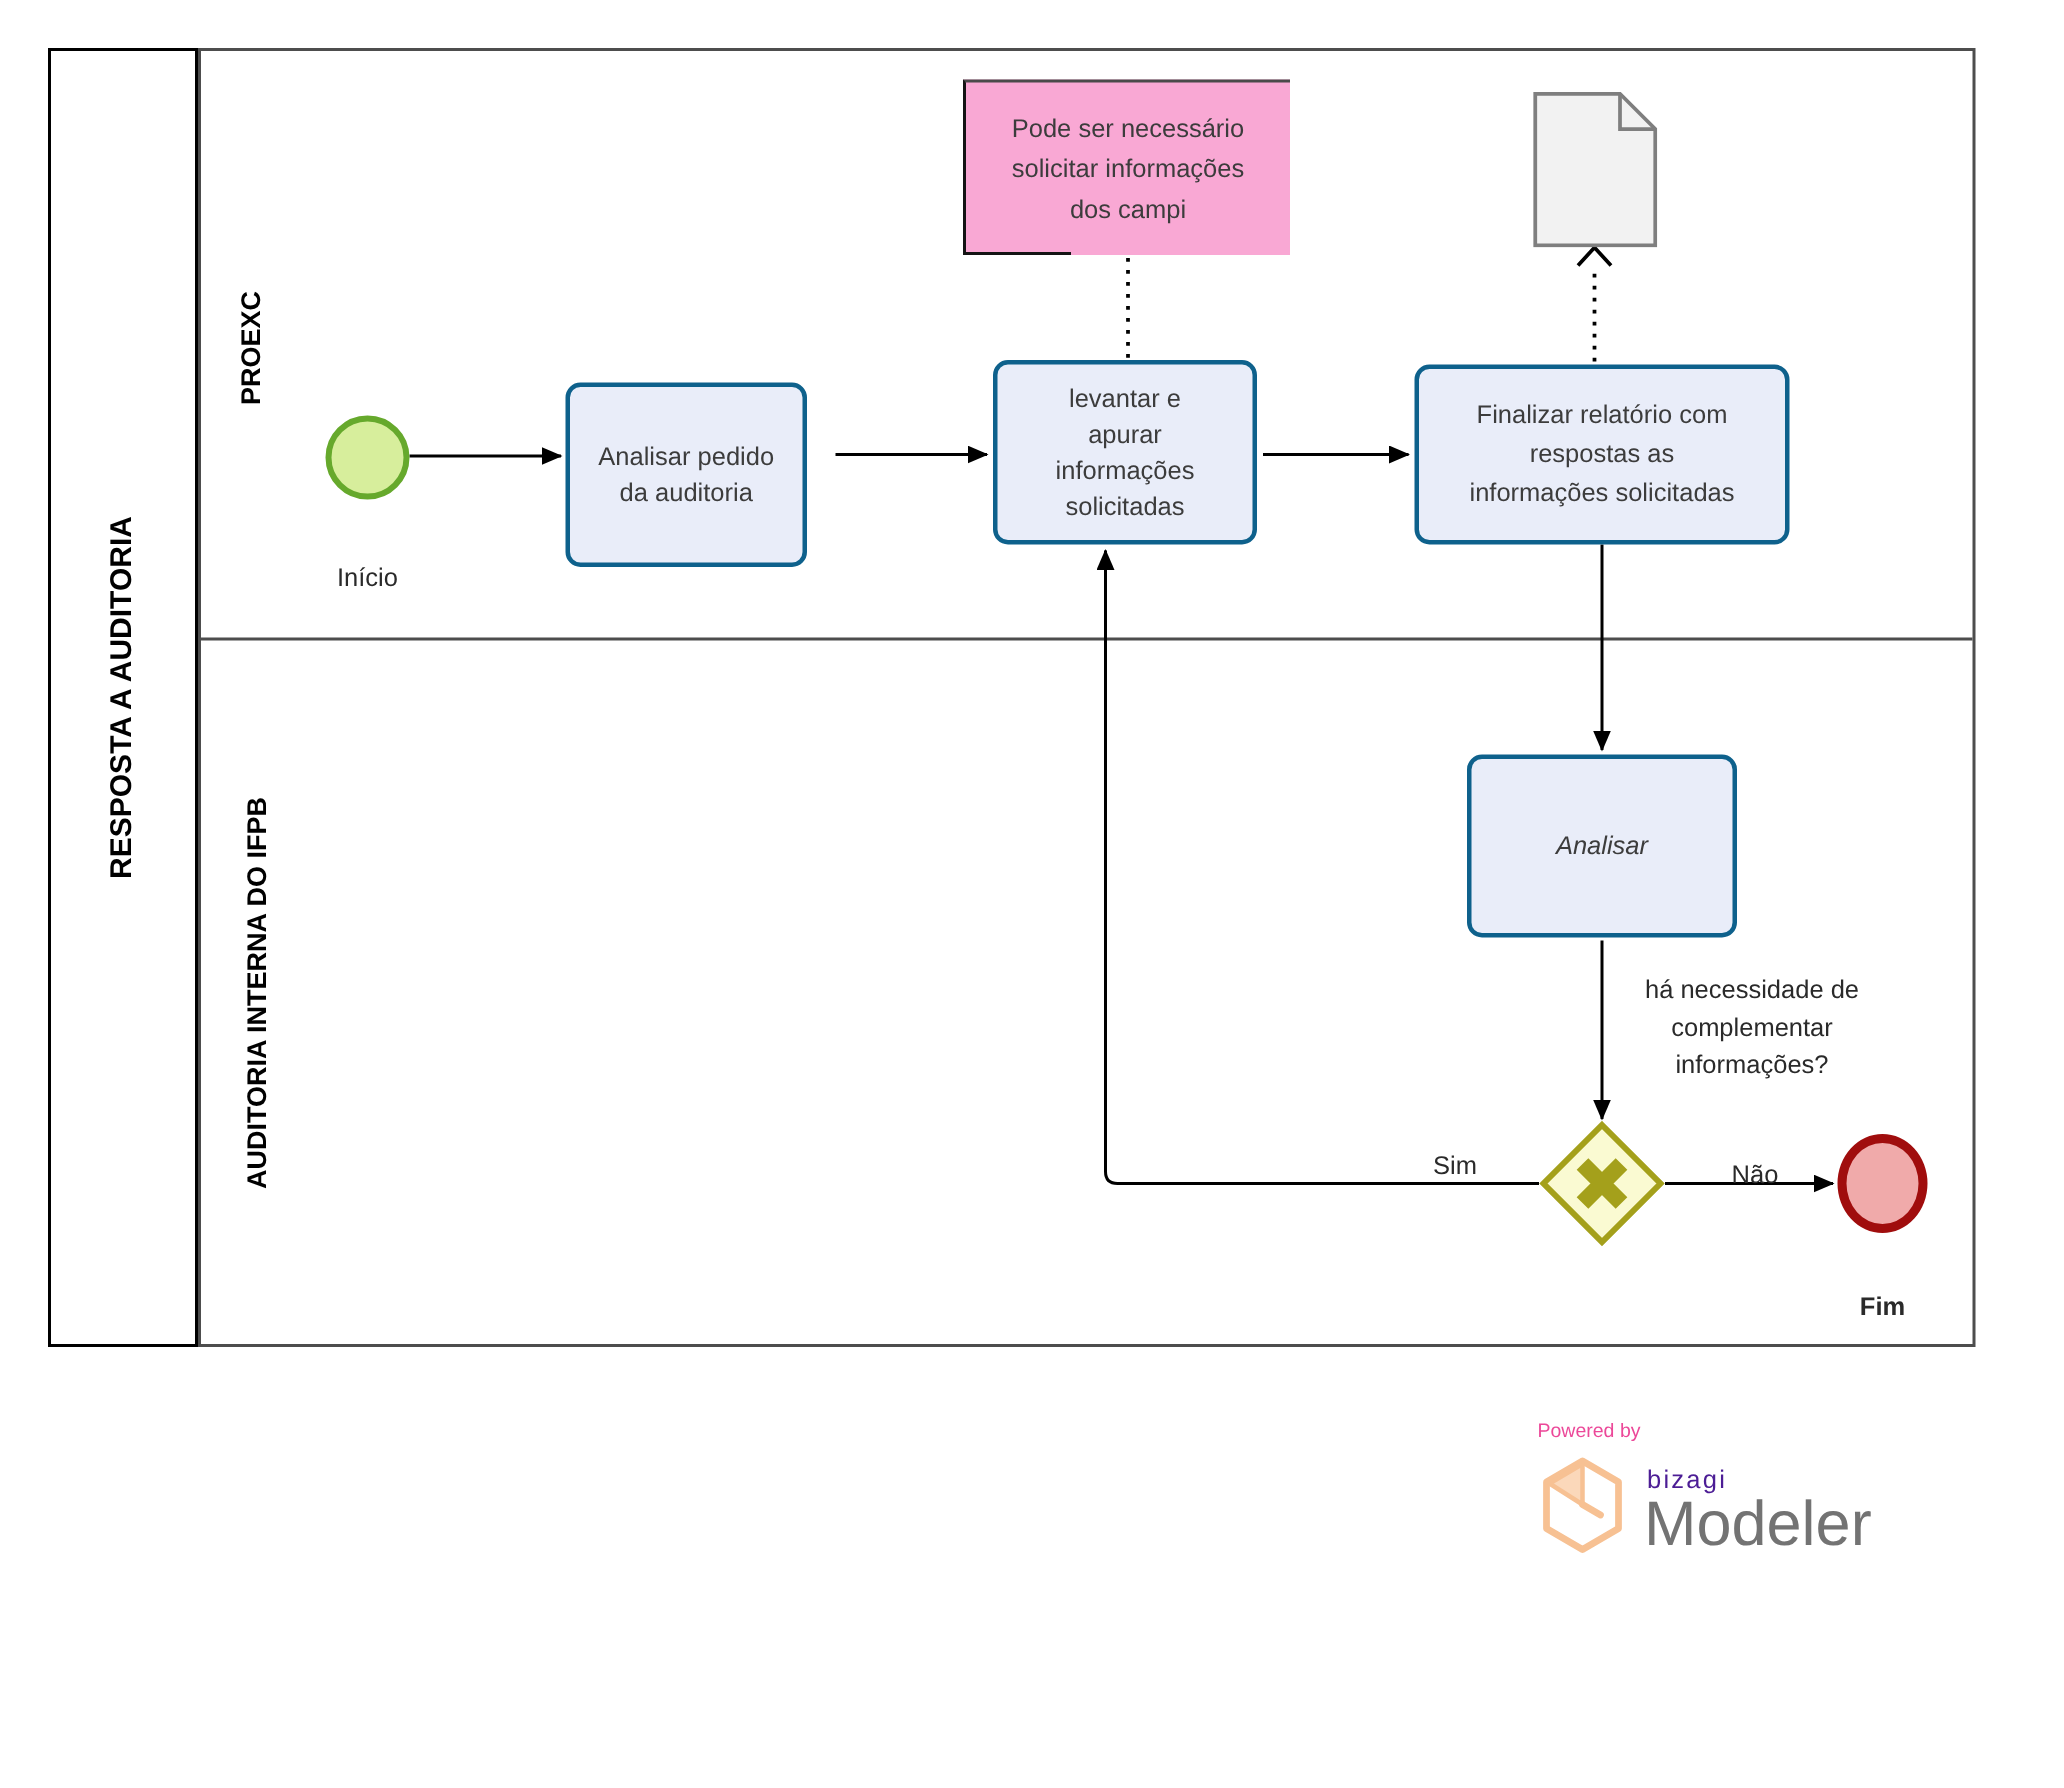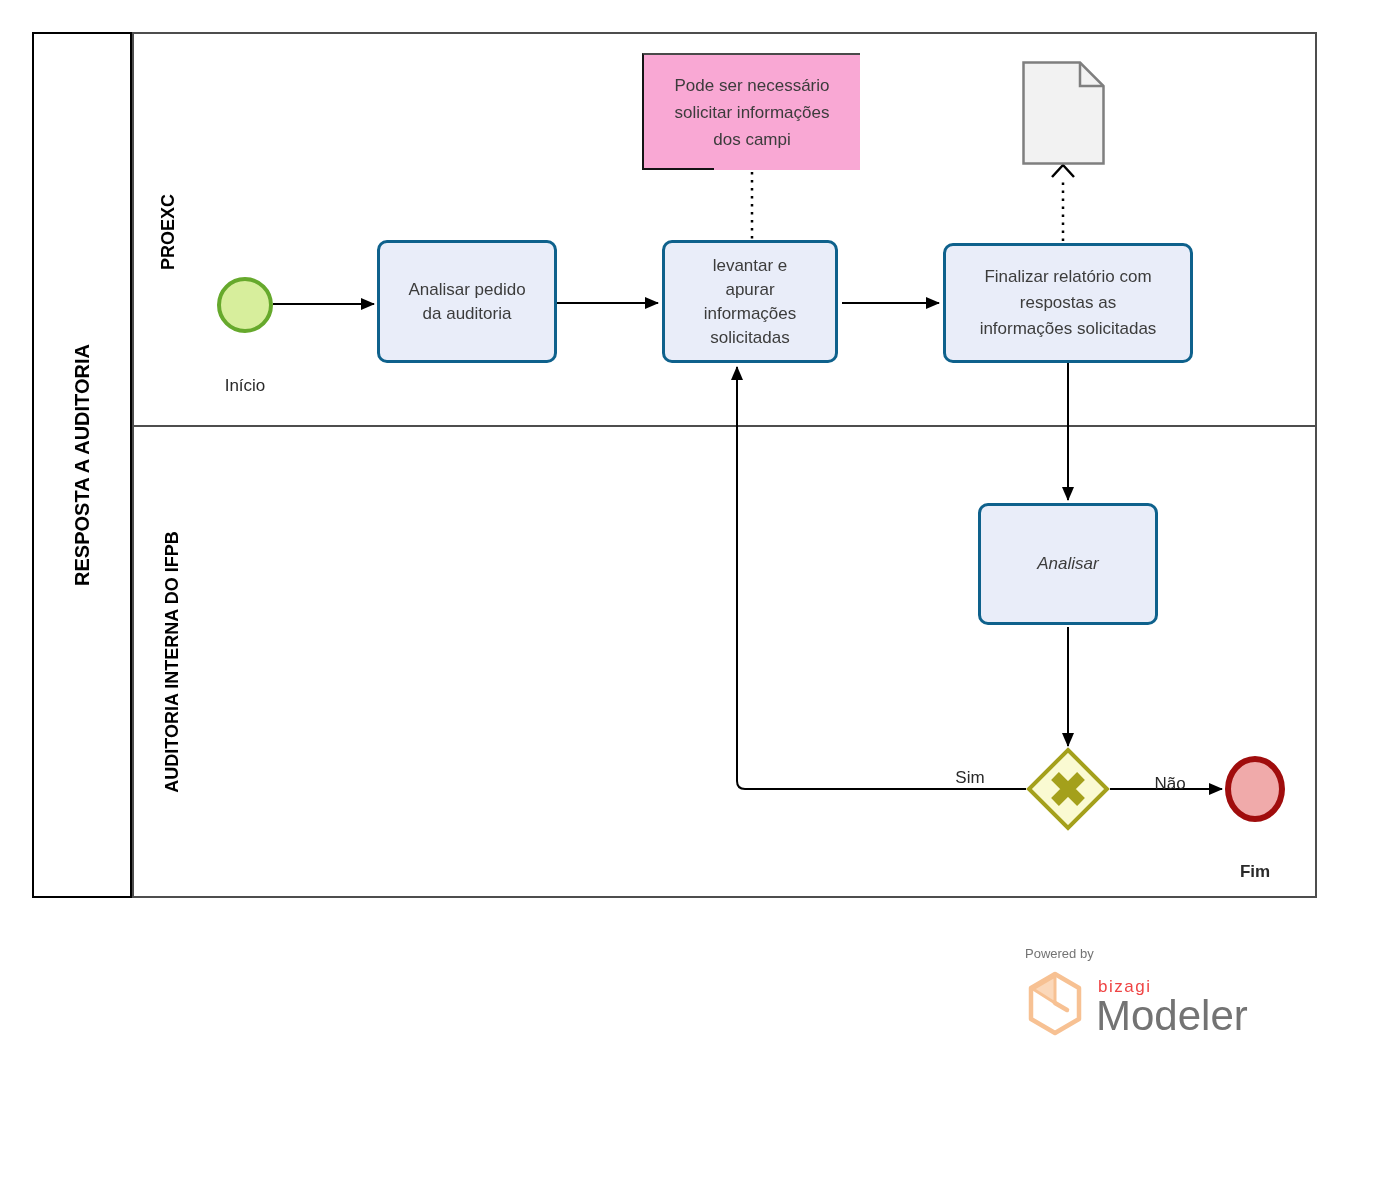--- a/index.html
+++ b/index.html
@@ -41,21 +41,21 @@
   .open-arrow { stroke:#000; stroke-width:2.5; fill:none; }
 
   
   .task {
     position:absolute; z-index:10;
     background:#E9EDF9; border:3px solid #0E618C; border-radius:10px;
     display:flex; align-items:center; justify-content:center;
     text-align:center; font-size:17px; line-height:24px; color:#3C3C3C;
     white-space:pre-line; padding:4px;
   }
-  .task.t1 { left:377px; top:240px; width:180px; height:123px;text-align:center; }
+  .task.t1 { left:377px; top:255px; width:161px; height:123px;text-align:center; }
   .task.t2 { left:662px; top:240px; width:176px; height:123px; }
   .task.t3 { left:943px; top:243px; width:250px; height:120px; line-height:26px; }
   .task.t4 { left:978px; top:503px; width:180px; height:122px;font-style:italic; }
 
   .event-start {
     position:absolute; z-index:10; left:217px; top:277px; width:56px; height:56px;
     border-radius:50%; background:#D7EE9C; border:4px solid #66A92C;
   }
   .event-end {
     position:absolute; z-index:10; left:1225px; top:756px; width:60px; height:66px;
@@ -83,25 +83,25 @@
     margin-top:12px;
   }
   .lbl-inicio { left:245px; top:373px; }
   .lbl-fim { left:1255px; top:859px;font-weight:bold; }
   .lbl-sim { left:970px; top:765px; }
   .lbl-nao { left:1170px; top:771px; }
   .lbl-question { left:1168px; top:673px; }
 
   
   .powered-by {
-    position:absolute; left:1025px; top:946px; font-size:13px; color:#737373;
+    position:absolute; left:1025px; top:946px; font-size:13px; color:#ec4899;
   }
   .bizagi-icon-svg { position:absolute; left:1027px; top:971px; }
   .bizagi-word {
-    position:absolute; left:1098px; top:977px; font-size:17px; color:#ef4444;
+    position:absolute; left:1098px; top:977px; font-size:17px; color:#4c1d95;
     letter-spacing:1.5px;
   }
   .modeler-word {
     position:absolute; left:1096px; top:992px; font-size:42px; color:#737373;
   }
 </style>
 </head>
 <body>
 
 <div class="canvas">
@@ -155,20 +155,23 @@
 
   <svg class="dataobject-svg" width="83" height="104" viewBox="0 0 83 104">
     <path d="M1.5 1.5 H58 L81.5 25 V102.5 H1.5 Z" fill="#F2F2F2" stroke="#7F7F7F" stroke-width="2.5"></path>
     <path d="M58 1.5 V25 H81.5" fill="none" stroke="#7F7F7F" stroke-width="2.5"></path>
   </svg>
 
   <svg class="gateway-svg" width="84" height="84" viewBox="0 0 84 84">
     <polygon points="42,3 81,42 42,81 3,42" fill="#FAFAD2" stroke="#A4A01B" stroke-width="4"></polygon>
     <path d="M29 29 L55 55 M55 29 L29 55" stroke="#A4A01B" stroke-width="11"></path>
   </svg>
+  <div class="free-label lbl-question">há necessidade de
+complementar
+informações?</div>
   <div class="free-label lbl-sim">Sim</div>
   <div class="free-label lbl-nao">Não</div>
 
   <div class="event-end"></div>
   <div class="free-label lbl-fim">Fim</div>
 
   <div class="powered-by">Powered by</div>
   <svg class="bizagi-icon-svg" width="56" height="66" viewBox="0 0 56 66">
     <polygon points="28,3 52,17 52,48 28,62 4,48 4,17" fill="#ffffff" stroke="#F7C193" stroke-width="4.5" stroke-linejoin="round"></polygon>
     <polygon points="6,18 28,5 28,32" fill="#FBD8BA" stroke="#F7C193" stroke-width="3" stroke-linejoin="round"></polygon>

